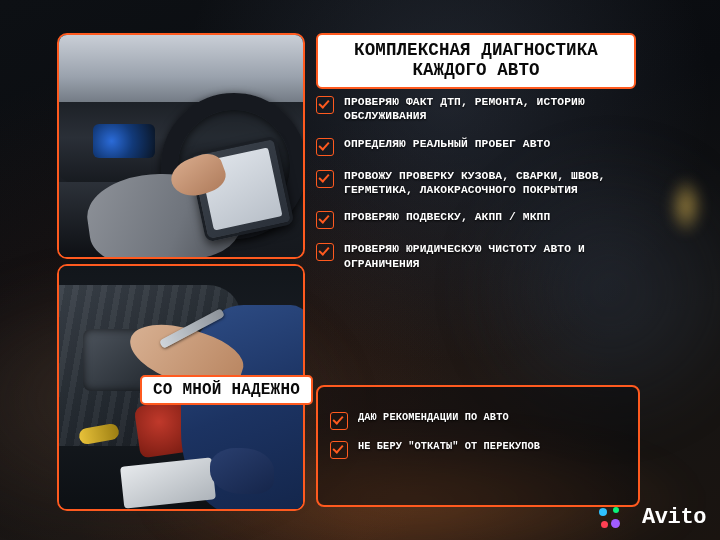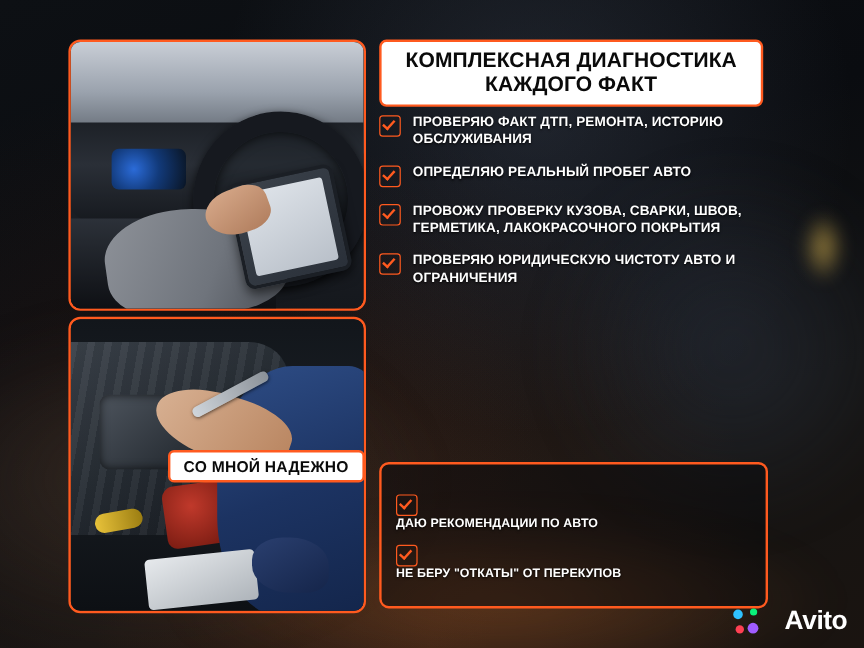--- a/index.html
+++ b/index.html
@@ -16,20 +16,21 @@
   .canvas {
     position: relative;
     width: 720px;
     height: 540px;
     background:
       radial-gradient(circle at 62% 18%, rgba(80,90,110,0.30) 0%, rgba(10,12,16,0.0) 42%),
       radial-gradient(circle at 18% 72%, rgba(120,60,30,0.18) 0%, rgba(10,12,16,0.0) 45%),
       radial-gradient(ellipse at 50% 100%, rgba(150,70,30,0.22) 0%, rgba(8,9,12,0) 55%),
       linear-gradient(160deg, #0d1014 0%, #0a0c10 40%, #141414 70%, #1a1410 100%);
     overflow: hidden;
+    font-family: Liberation Mono, monospace;
   }
   
   .bg-blur-a {
     position: absolute;
     left: -40px; top: 250px;
     width: 420px; height: 300px;
     background: radial-gradient(ellipse at 40% 50%, rgba(90,75,60,0.35), rgba(0,0,0,0) 65%);
     filter: blur(18px);
   }
   .bg-blur-b {
@@ -276,31 +277,31 @@
     box-sizing: border-box;
   }
   .badge {
     position: absolute;
     left: 140px; top: 375px;
     background: #ffffff;
     border: 2px solid #ff5a1f;
     border-radius: 5px;
     padding: 4px 11px;
     color: #0a0a0a;
-    font-size: 13px;
+    font-size: 16px;
     font-weight: bold;
     letter-spacing: 0.2px;
     white-space: nowrap;
     z-index: 3;
   }
   .bottom-list {
     position: absolute;
     left: 12px; top: 24px; right: 10px;
   }
-  .bottom-list .row { margin-bottom: 10px; flex-direction: column; }
+  .bottom-list .row { margin-bottom: 10px; }
   .bottom-list .row-text { font-size: 10.3px; }
 
   
   .avito {
     position: absolute;
     right: 14px; bottom: 10px;
     display: flex;
     align-items: center;
     gap: 22px;
   }
@@ -359,41 +360,45 @@
       <div class="eng-arm"></div>
       <div class="eng-tool"></div>
       <div class="eng-clip"></div>
       <div class="eng-glove"></div>
     </div>
   </div>
 
   <div class="panel title-box">
     <div class="title-text">
       <span>КОМПЛЕКСНАЯ ДИАГНОСТИКА</span><br>
-      <span>КАЖДОГО ФАКТ</span>
+      <span>КАЖДОГО АВТО</span>
     </div>
   </div>
 
   <div class="list-main">
 
     <div class="row">
       <span class="check"></span>
       <span class="row-text">ПРОВЕРЯЮ ФАКТ ДТП, РЕМОНТА, ИСТОРИЮ ОБСЛУЖИВАНИЯ</span>
     </div>
 
     <div class="row">
       <span class="check"></span>
       <span class="row-text">ОПРЕДЕЛЯЮ РЕАЛЬНЫЙ ПРОБЕГ АВТО</span>
     </div>
 
     <div class="row">
       <span class="check"></span>
       <span class="row-text">ПРОВОЖУ ПРОВЕРКУ КУЗОВА, СВАРКИ, ШВОВ, ГЕРМЕТИКА, ЛАКОКРАСОЧНОГО ПОКРЫТИЯ</span>
     </div>
 
+    <div class="row">
+      <span class="check"></span>
+      <span class="row-text">ПРОВЕРЯЮ ПОДВЕСКУ, АКПП / МКПП</span>
+    </div>
 
 
 
     <div class="row">
       <span class="check"></span>
       <span class="row-text">ПРОВЕРЯЮ ЮРИДИЧЕСКУЮ ЧИСТОТУ АВТО И ОГРАНИЧЕНИЯ</span>
     </div>
 
   </div>
 

